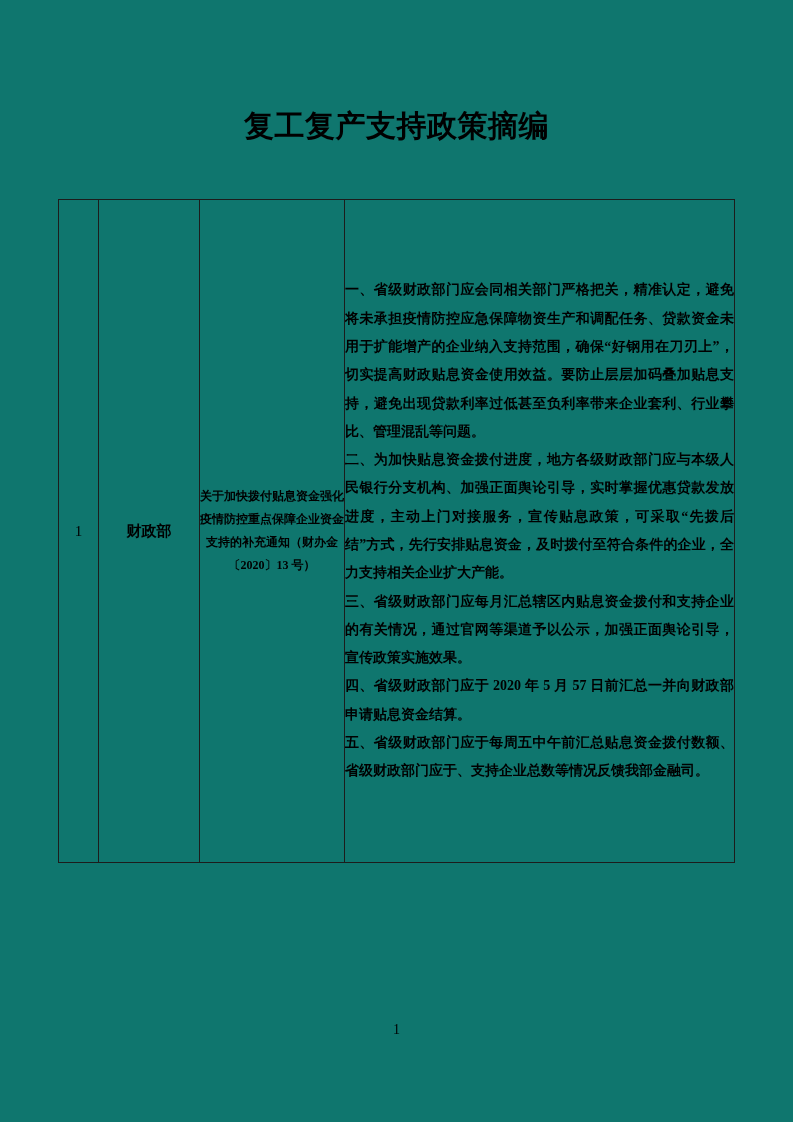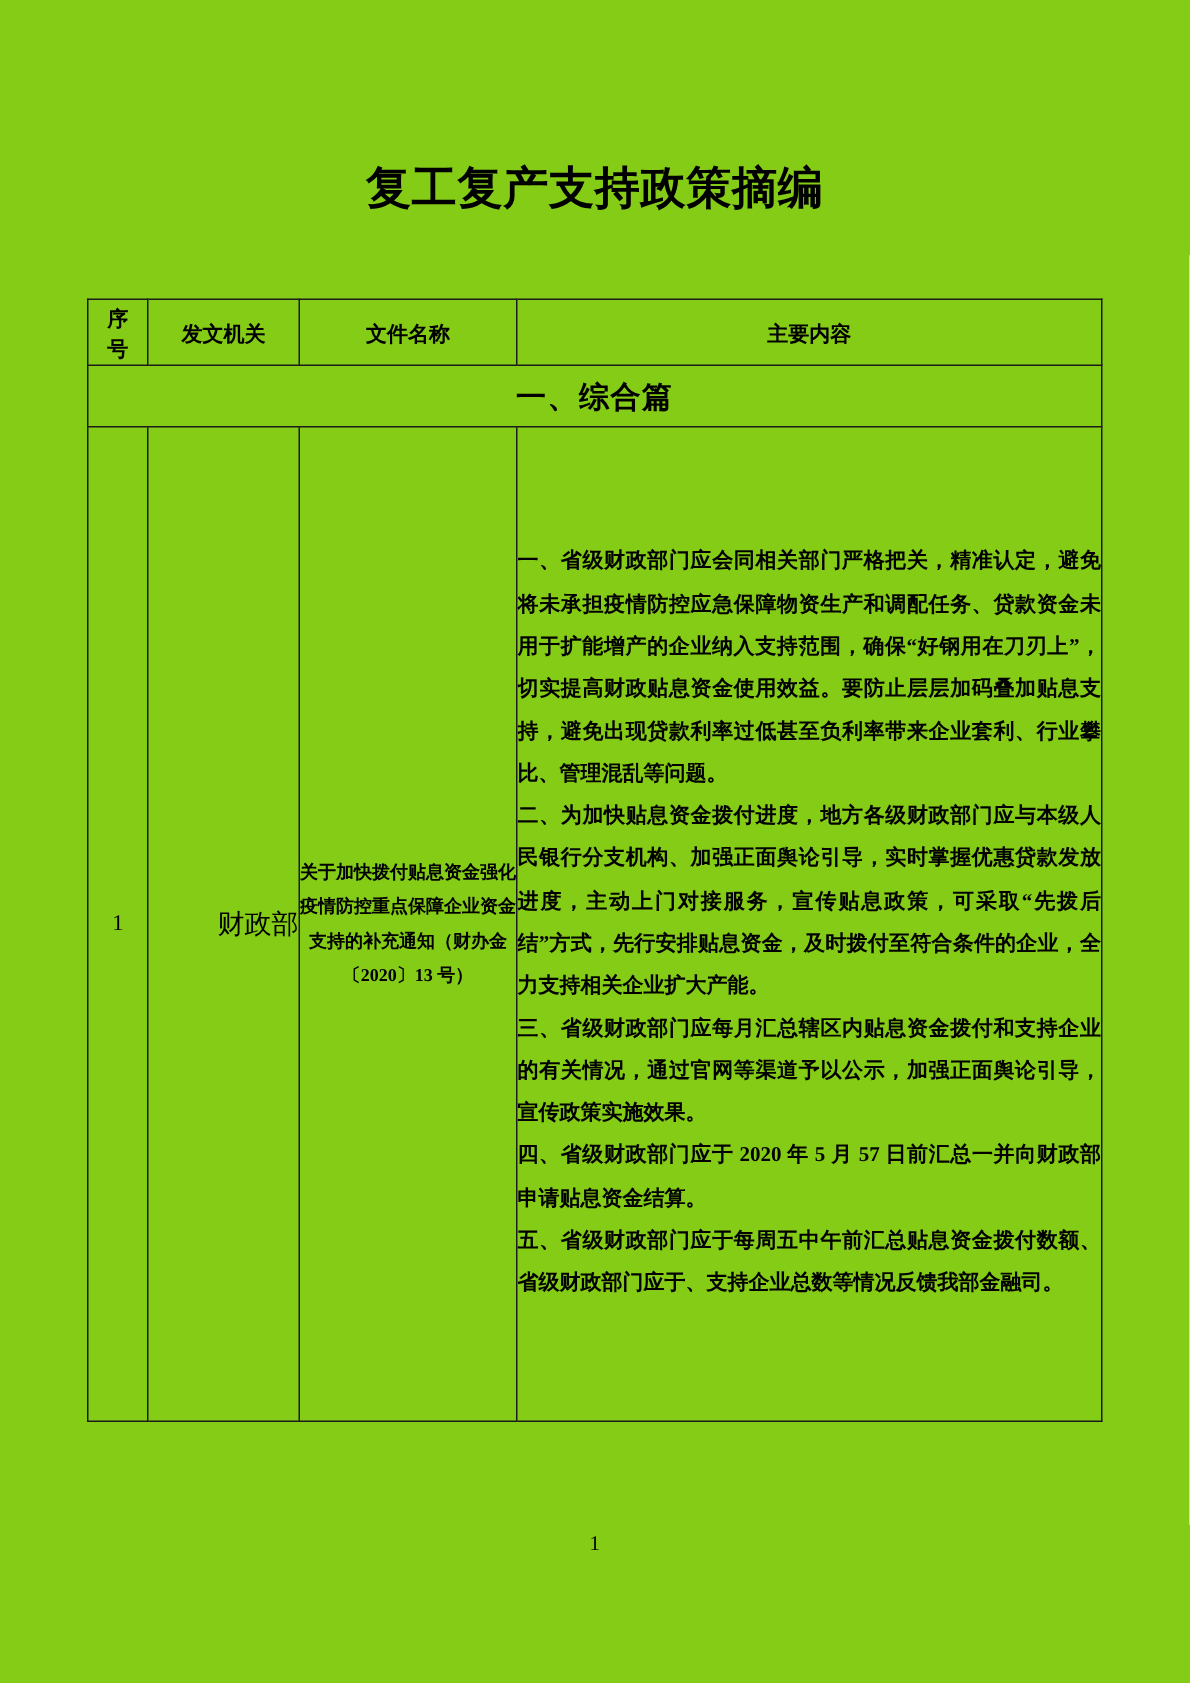--- a/index.html
+++ b/index.html
@@ -4,21 +4,21 @@
 <style>
   html, body {
     margin: 0;
     padding: 0;
     background: #ffffff;
   }
   .page {
     position: relative;
     width: 793px;
     height: 1122px;
-    background: #84cc16;
+    background: #0f766e;
     color: #000000;
     font-family: "Liberation Serif", "DejaVu Serif", serif;
     overflow: hidden;
   }
   .doc-title {
     margin: 110px 0 0 0;
     text-align: center;
     font-family: "Liberation Sans", "DejaVu Sans", sans-serif;
     font-weight: bold;
     font-size: 30px;
@@ -61,24 +61,24 @@
     font-size: 20px;
     letter-spacing: 1px;
   }
   td.cell-index {
     text-align: center;
     vertical-align: middle;
     font-size: 15px;
   }
   td.cell-agency {
     vertical-align: middle;
-    text-align: right;
+    text-align: center;
     padding-left: 7px;
-    font-weight: normal;
-    font-size: 18px;
+    font-weight: bold;
+    font-size: 15px;
   }
   td.cell-doc-name {
     vertical-align: middle;
     text-align: center;
     font-weight: bold;
     font-size: 12px;
     line-height: 23px;
     padding: 0 2px;
   }
   td.cell-main-content {
@@ -109,32 +109,21 @@
   <div class="doc-title">复工复产支持政策摘编</div>
 
   <table class="policy-table">
     <colgroup>
       <col style="width:40px">
       <col style="width:101px">
       <col style="width:145px">
       <col style="width:390px">
     </colgroup>
     <tbody>
-      <tr class="header-row">
-        <th class="col-header">
-          <span class="index-header-wrap">序号</span>
-        </th>
-        <th class="col-header">发文机关</th>
-        <th class="col-header">文件名称</th>
-        <th class="col-header">主要内容</th>
-      </tr>
 
-      <tr class="section-row">
-        <td class="section-cell" colspan="4">一、综合篇</td>
-      </tr>
 
       <tr class="data-row">
         <td class="cell-index">1</td>
         <td class="cell-agency">财政部</td>
         <td class="cell-doc-name">关于加快拨付贴息资金强化疫情防控重点保障企业资金支持的补充通知（财办金〔2020〕13 号）</td>
         <td class="cell-main-content">
           <div class="content-paragraph">一、省级财政部门应会同相关部门严格把关，精准认定，避免将未承担疫情防控应急保障物资生产和调配任务、贷款资金未用于扩能增产的企业纳入支持范围，确保“好钢用在刀刃上”，切实提高财政贴息资金使用效益。要防止层层加码叠加贴息支持，避免出现贷款利率过低甚至负利率带来企业套利、行业攀比、管理混乱等问题。</div>
           <div class="content-paragraph">二、为加快贴息资金拨付进度，地方各级财政部门应与本级人民银行分支机构、加强正面舆论引导，实时掌握优惠贷款发放进度，主动上门对接服务，宣传贴息政策，可采取“先拨后结”方式，先行安排贴息资金，及时拨付至符合条件的企业，全力支持相关企业扩大产能。</div>
           <div class="content-paragraph">三、省级财政部门应每月汇总辖区内贴息资金拨付和支持企业的有关情况，通过官网等渠道予以公示，加强正面舆论引导，宣传政策实施效果。</div>
           <div class="content-paragraph">四、省级财政部门应于 2020 年 5 月 57 日前汇总一并向财政部申请贴息资金结算。</div>

